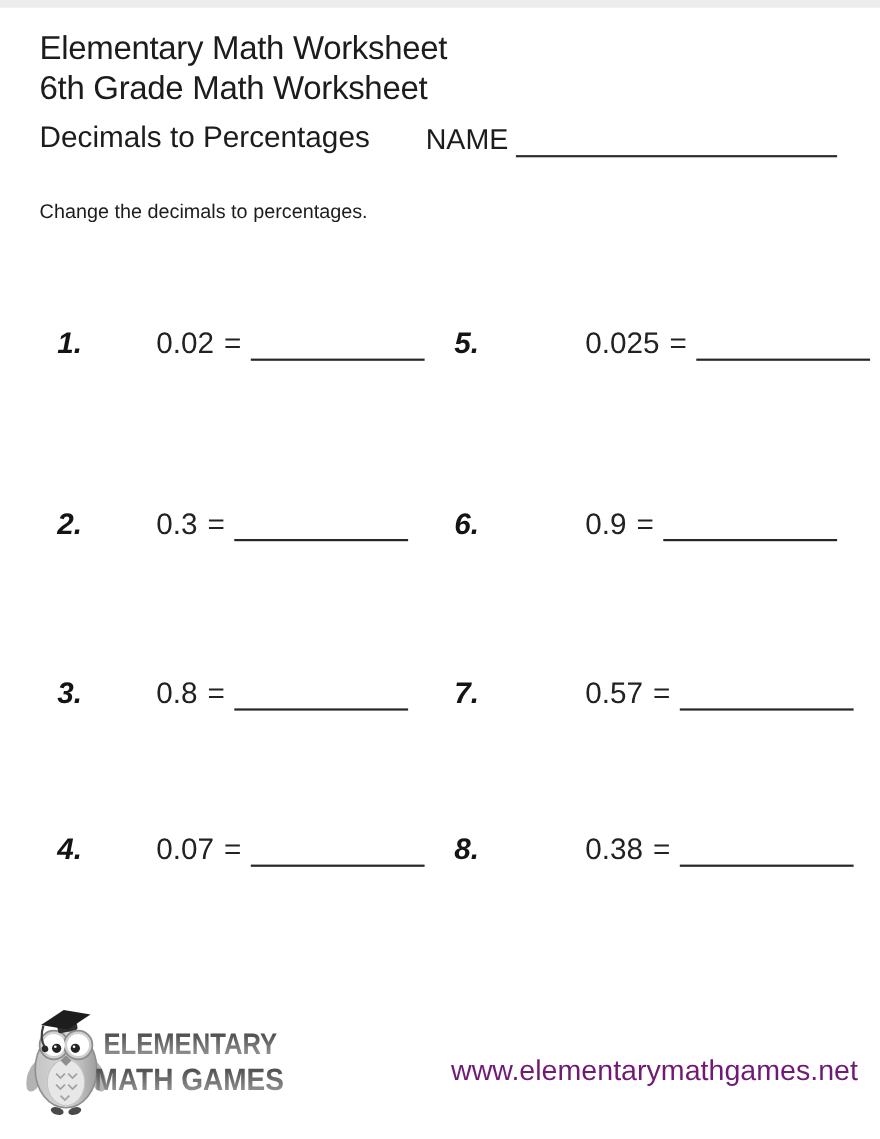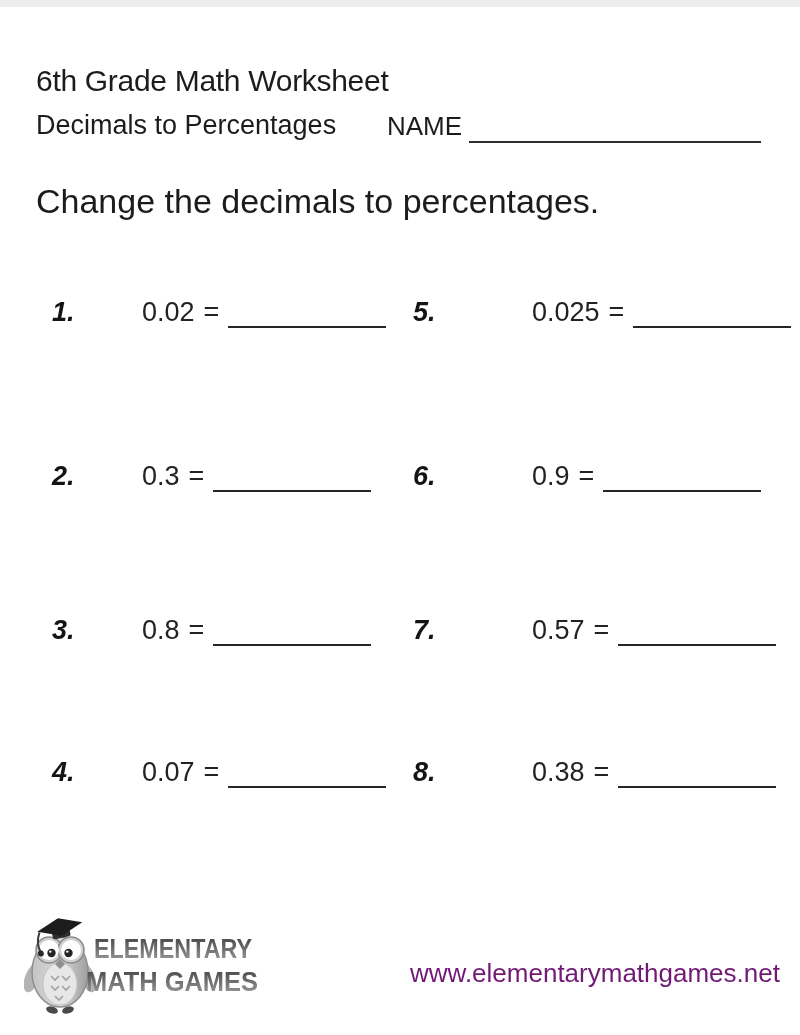--- a/index.html
+++ b/index.html
@@ -40,21 +40,21 @@
   .name-label { color: #1c1c1c; }
   .name-blank {
     display: inline-block;
     width: 292px; height: 0;
     border-bottom: 2px solid #2d2d2d;
     vertical-align: -8px;
     margin-left: 7px;
   }
   .instruction {
     position: absolute; left: 36px; top: 182px;
-    font-size: 34px; font-weight: 400; color: #1c1c1c; white-space: nowrap;
+    font-size: 18px; font-weight: 400; color: #1c1c1c; white-space: nowrap;
   }
   
   .problem {
     position: absolute;
     display: flex;
     align-items: baseline;
     font-size: 27px;
     white-space: nowrap;
   }
   .pnum {
@@ -97,20 +97,21 @@
     position: absolute; left: 410px; top: 958px;
     font-size: 26px; font-weight: 400; color: #701a75; white-space: nowrap;
   }
 </style>
 </head>
 <body>
 
 <div class="page">
   <div class="top-strip"></div>
 
+  <div class="title1">Elementary Math Worksheet</div>
   <div class="title2">6th Grade Math Worksheet</div>
 
   <div class="subtitle">Decimals to Percentages</div>
 
   <div class="name-group">
     <span class="name-label">NAME</span><span class="name-blank"></span>
   </div>
 
   <div class="instruction">Change the decimals to percentages.</div>
 

